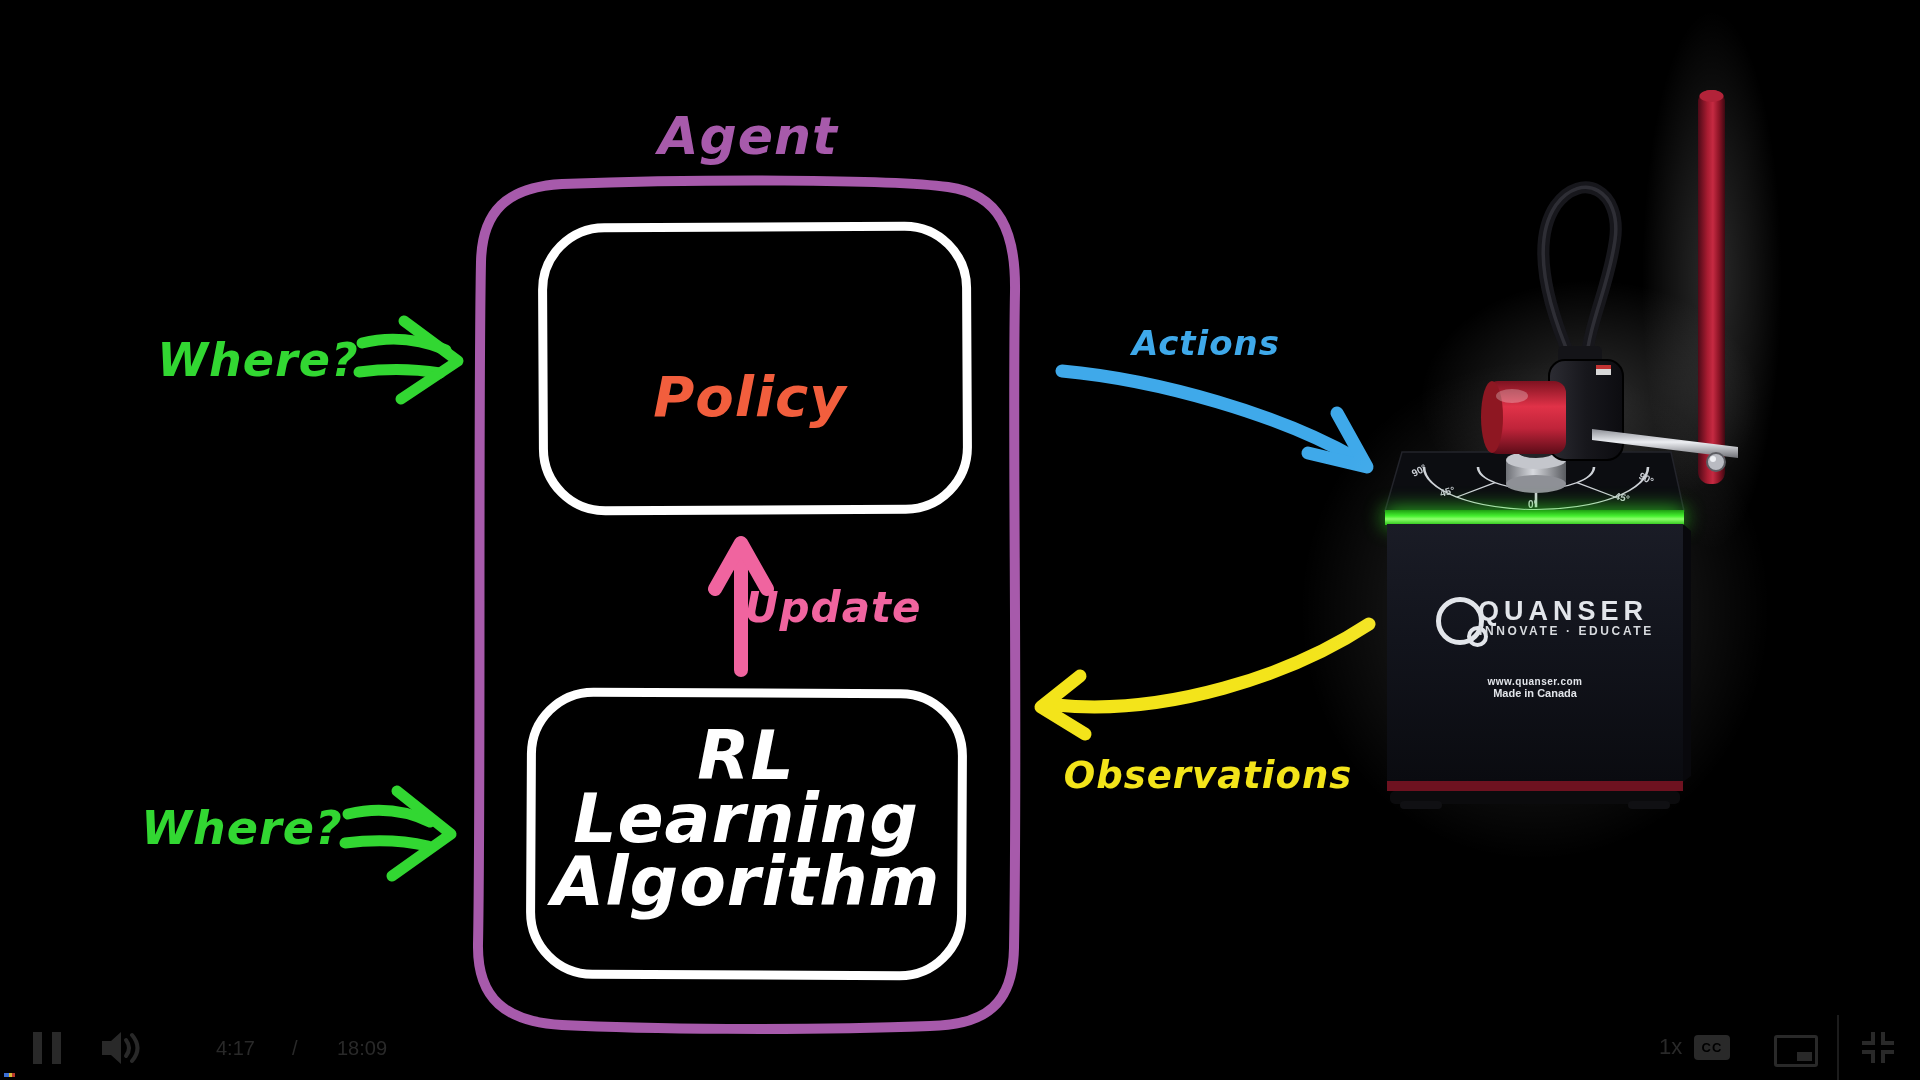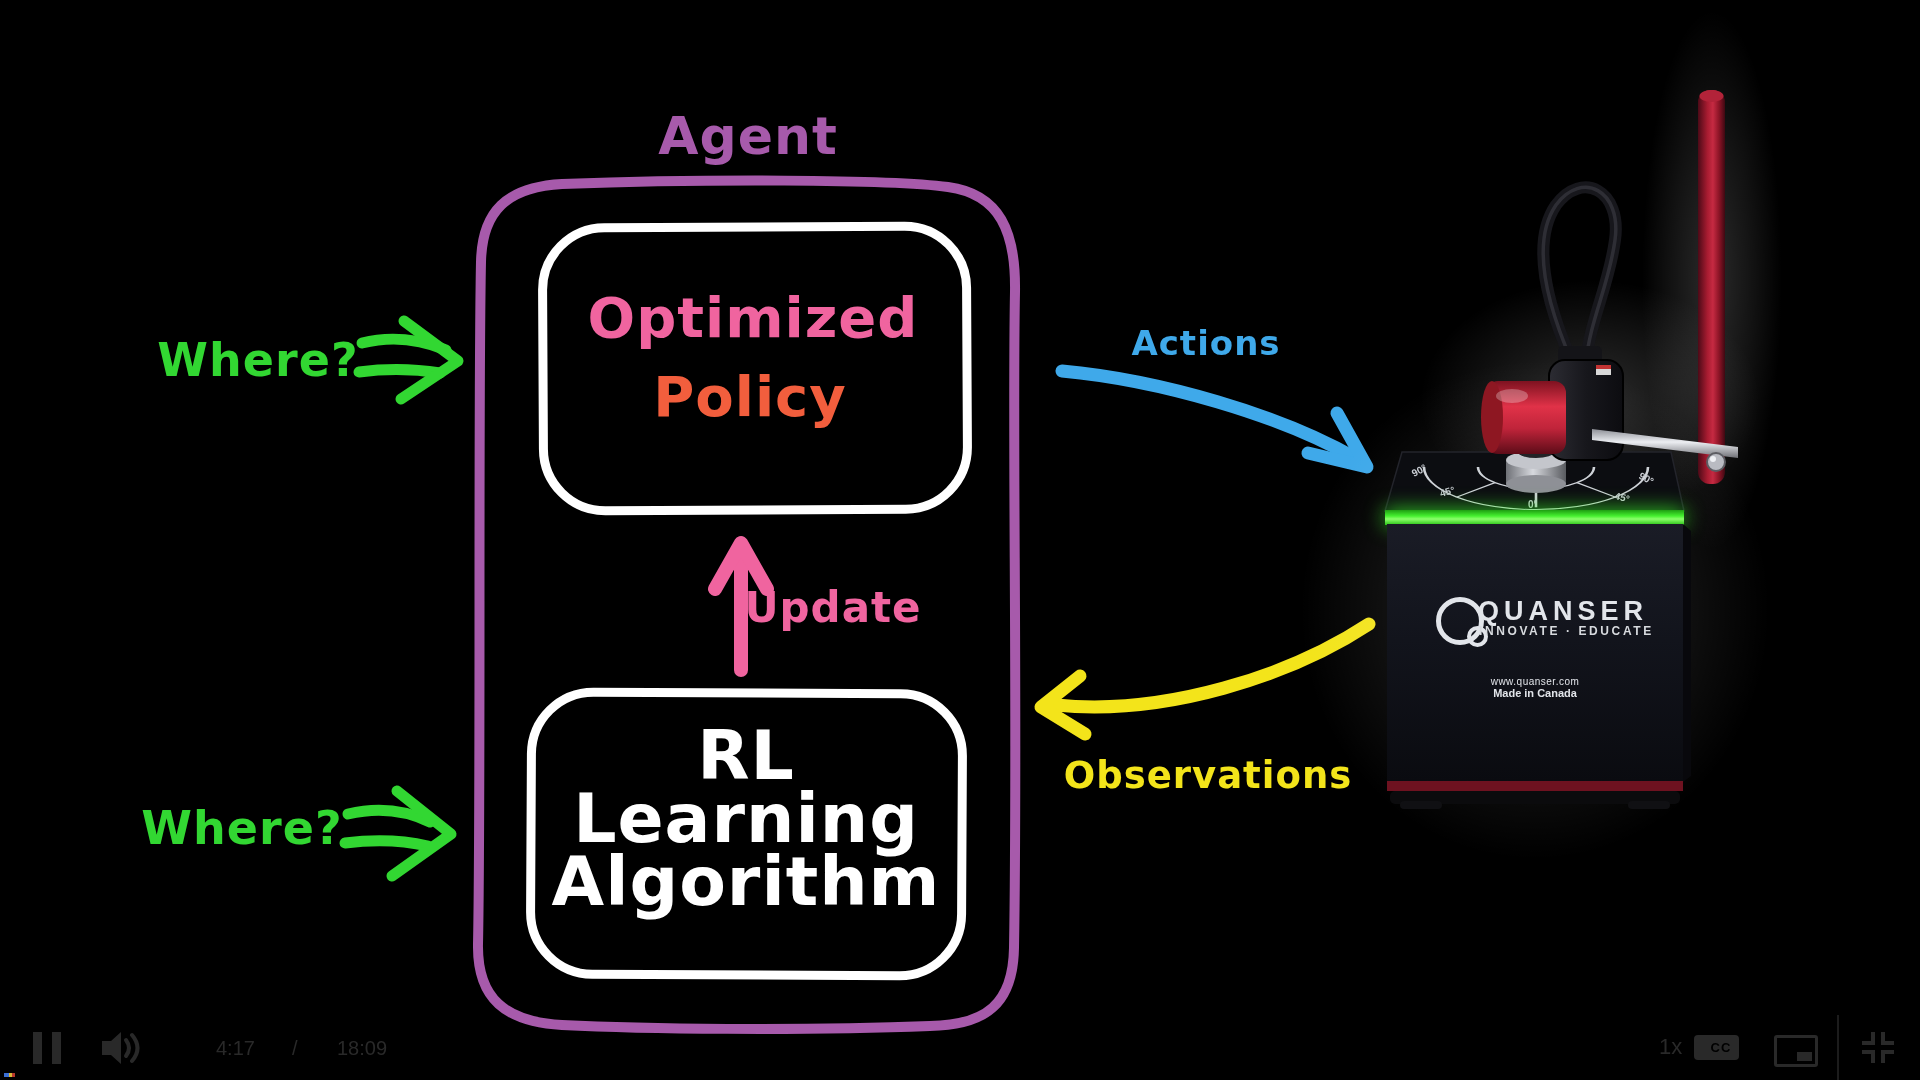--- a/index.html
+++ b/index.html
@@ -1,52 +1,52 @@
 <!DOCTYPE html>
 <html style="--c-purple: #a75aab; --c-pink: #f0649f; --c-orange: #f25e3d; --c-green: #32d732; --c-blue: #3fa9ea; --c-yellow: #f3e41a; --c-box-white: #ffffff; --c-led-green: #3ae22a; --c-pendulum-red: #a81c31; --c-control-gray: #292929;"><head>
 <meta charset="utf-8">
 <style>
   html,body{margin:0;padding:0;background:#000;}
   #stage{position:relative;width:1920px;height:1080px;background:#000;overflow:hidden;
          font-family:"DejaVu Sans",sans-serif;}
   svg{position:absolute;left:0;top:0;}
   
   .hand{position:absolute;transform:translate(-50%,-50%);white-space:nowrap;
-        font-weight:bold;letter-spacing:1px;line-height:1;}
+        font-weight:bold;letter-spacing:1px;line-height:1;font-style:italic;}
   .lbl-agent{color:var(--c-purple,#a75aab);font-size:52px;}
   .lbl-opt{color:var(--c-pink,#f0649f);font-size:56px;}
   .lbl-pol{color:var(--c-orange,#f25e3d);font-size:56px;}
   .lbl-upd{color:var(--c-pink,#f0649f);font-size:42px;}
   .lbl-where{color:var(--c-green,#32d732);font-size:46px;}
   .lbl-act{color:var(--c-blue,#3fa9ea);font-size:34px;}
   .lbl-obs{color:var(--c-yellow,#f3e41a);font-size:37px;}
   .lbl-white{color:#fff;font-size:68px;}
   
   .cube-text{position:absolute;color:#e2e5ea;font-family:"Liberation Sans",sans-serif;
              text-align:center;white-space:nowrap;}
   .brand{left:1478px;top:596px;font-size:27px;font-weight:bold;letter-spacing:5px;}
   .tagline{left:1479px;top:624px;font-size:12px;font-weight:bold;letter-spacing:2.6px;color:#d7dade;}
   .model{left:1387px;top:650px;width:296px;font-size:25px;font-weight:bold;}
-  .website{left:1387px;top:676px;width:296px;font-size:10px;font-weight:normal;letter-spacing:.5px;}
+  .website{left:1387px;top:676px;width:296px;font-size:10px;font-weight:bold;letter-spacing:.5px;}
   .origin{left:1387px;top:687px;width:296px;font-size:11px;font-weight:bold;}
   .qlogo{position:absolute;left:1436px;top:597px;width:38px;height:38px;
          border:5px solid #e2e5ea;border-radius:50%;}
   .qlogo:after{content:"";position:absolute;right:-9px;bottom:-7px;width:13px;height:13px;
          border:4px solid #e2e5ea;border-radius:50%;background:transparent;}
   
   .ctrl{position:absolute;color:#292929;font-family:"Liberation Sans",sans-serif;}
   .t-cur{left:216px;top:1037px;font-size:20px;}
   .t-sep{left:292px;top:1037px;font-size:20px;}
   .t-dur{left:337px;top:1037px;font-size:20px;}
   .rate{left:1611px;top:1034px;font-size:22px;margin-left:48px;}
   .pausebtn{left:33px;top:1032px;width:28px;height:32px;}
   .pausebtn span{position:absolute;top:0;width:9px;height:32px;background:#292929;}
   .pausebtn .b2{left:19px;}
   .ccbtn{left:1694px;top:1035px;width:36px;height:25px;background:#292929;border-radius:4px;
-         color:#000;font-size:13px;font-weight:bold;text-align:center;line-height:25px;letter-spacing:1px;padding-left:9px;}
+         color:#000;font-size:13px;font-weight:bold;text-align:center;line-height:25px;letter-spacing:1px;}
   .pipbtn{left:1774px;top:1035px;width:38px;height:26px;border:3px solid #292929;border-radius:3px;}
   .pipbtn span{position:absolute;right:3px;bottom:3px;width:15px;height:9px;background:#292929;}
   .divider{left:1837px;top:1015px;width:2px;height:65px;background:#1c1c1c;}
   .sliver{position:absolute;left:4px;top:1073px;height:4px;display:flex;}
   .sliver i{display:block;height:4px;}
 </style>
 </head>
 <body>
 
 <div id="stage">
@@ -84,21 +84,20 @@
       <path d="M 1337 413 L 1367 467 L 1308 453"></path>
     </g>
 
     <g style="stroke:var(--c-yellow,#f3e41a)" stroke-width="13" fill="none" stroke-linecap="round" stroke-linejoin="round">
       <path d="M 1369 624 C 1290 676 1165 716 1056 705"></path>
       <path d="M 1080 676 L 1041 707 L 1085 734"></path>
     </g>
   </svg>
 
   <div class="hand lbl-agent" style="left:748px;top:136px">Agent</div>
-  <div class="hand lbl-opt" style="left:753px;top:318px">Optimized</div>
   <div class="hand lbl-pol" style="left:750px;top:397px">Policy</div>
   <div class="hand lbl-upd" style="left:833px;top:608px">Update</div>
   <div class="hand lbl-where" style="left:258px;top:360px">Where?</div>
   <div class="hand lbl-where" style="left:242px;top:828px">Where?</div>
   <div class="hand lbl-act" style="left:1206px;top:343px">Actions</div>
   <div class="hand lbl-obs" style="left:1208px;top:775px">Observations</div>
   <div class="hand lbl-white" style="left:746px;top:756px">RL</div>
   <div class="hand lbl-white" style="left:746px;top:882px">Algorithm</div>
   <div class="hand lbl-white" style="left:746px;top:819px">Learning</div>
 

